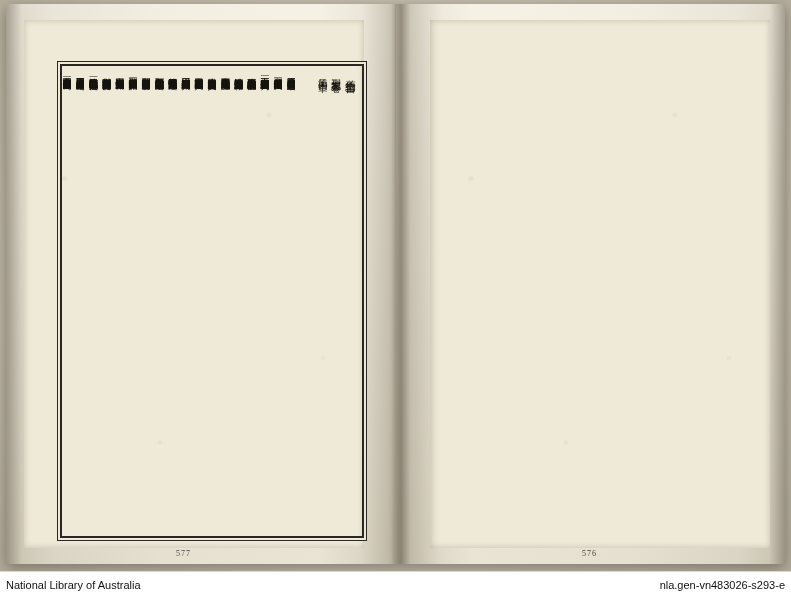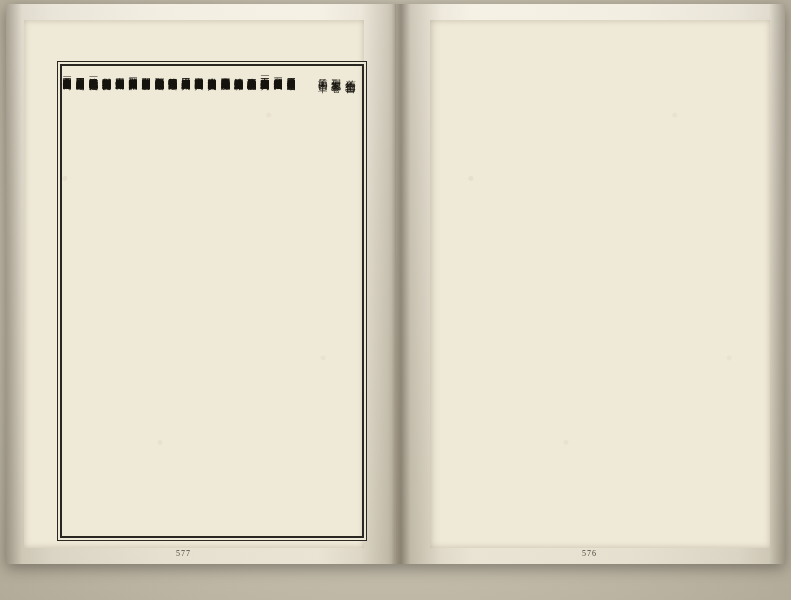--- a/index.html
+++ b/index.html
@@ -243,13 +243,17 @@
     </div>
 
     <div id="gutter"></div>
     <div id="edge-left"></div>
     <div id="edge-right"></div>
 
     <div class="foot-num" id="foot-left">577</div>
     <div class="foot-num" id="foot-right">576</div>
   </div>
 
+  <div id="caption-bar">
+    <div id="caption-left">National Library of Australia</div>
+    <div id="caption-right">nla.gen-vn483026-s293-e</div>
+  </div>
 </div>
 
 </body></html>

